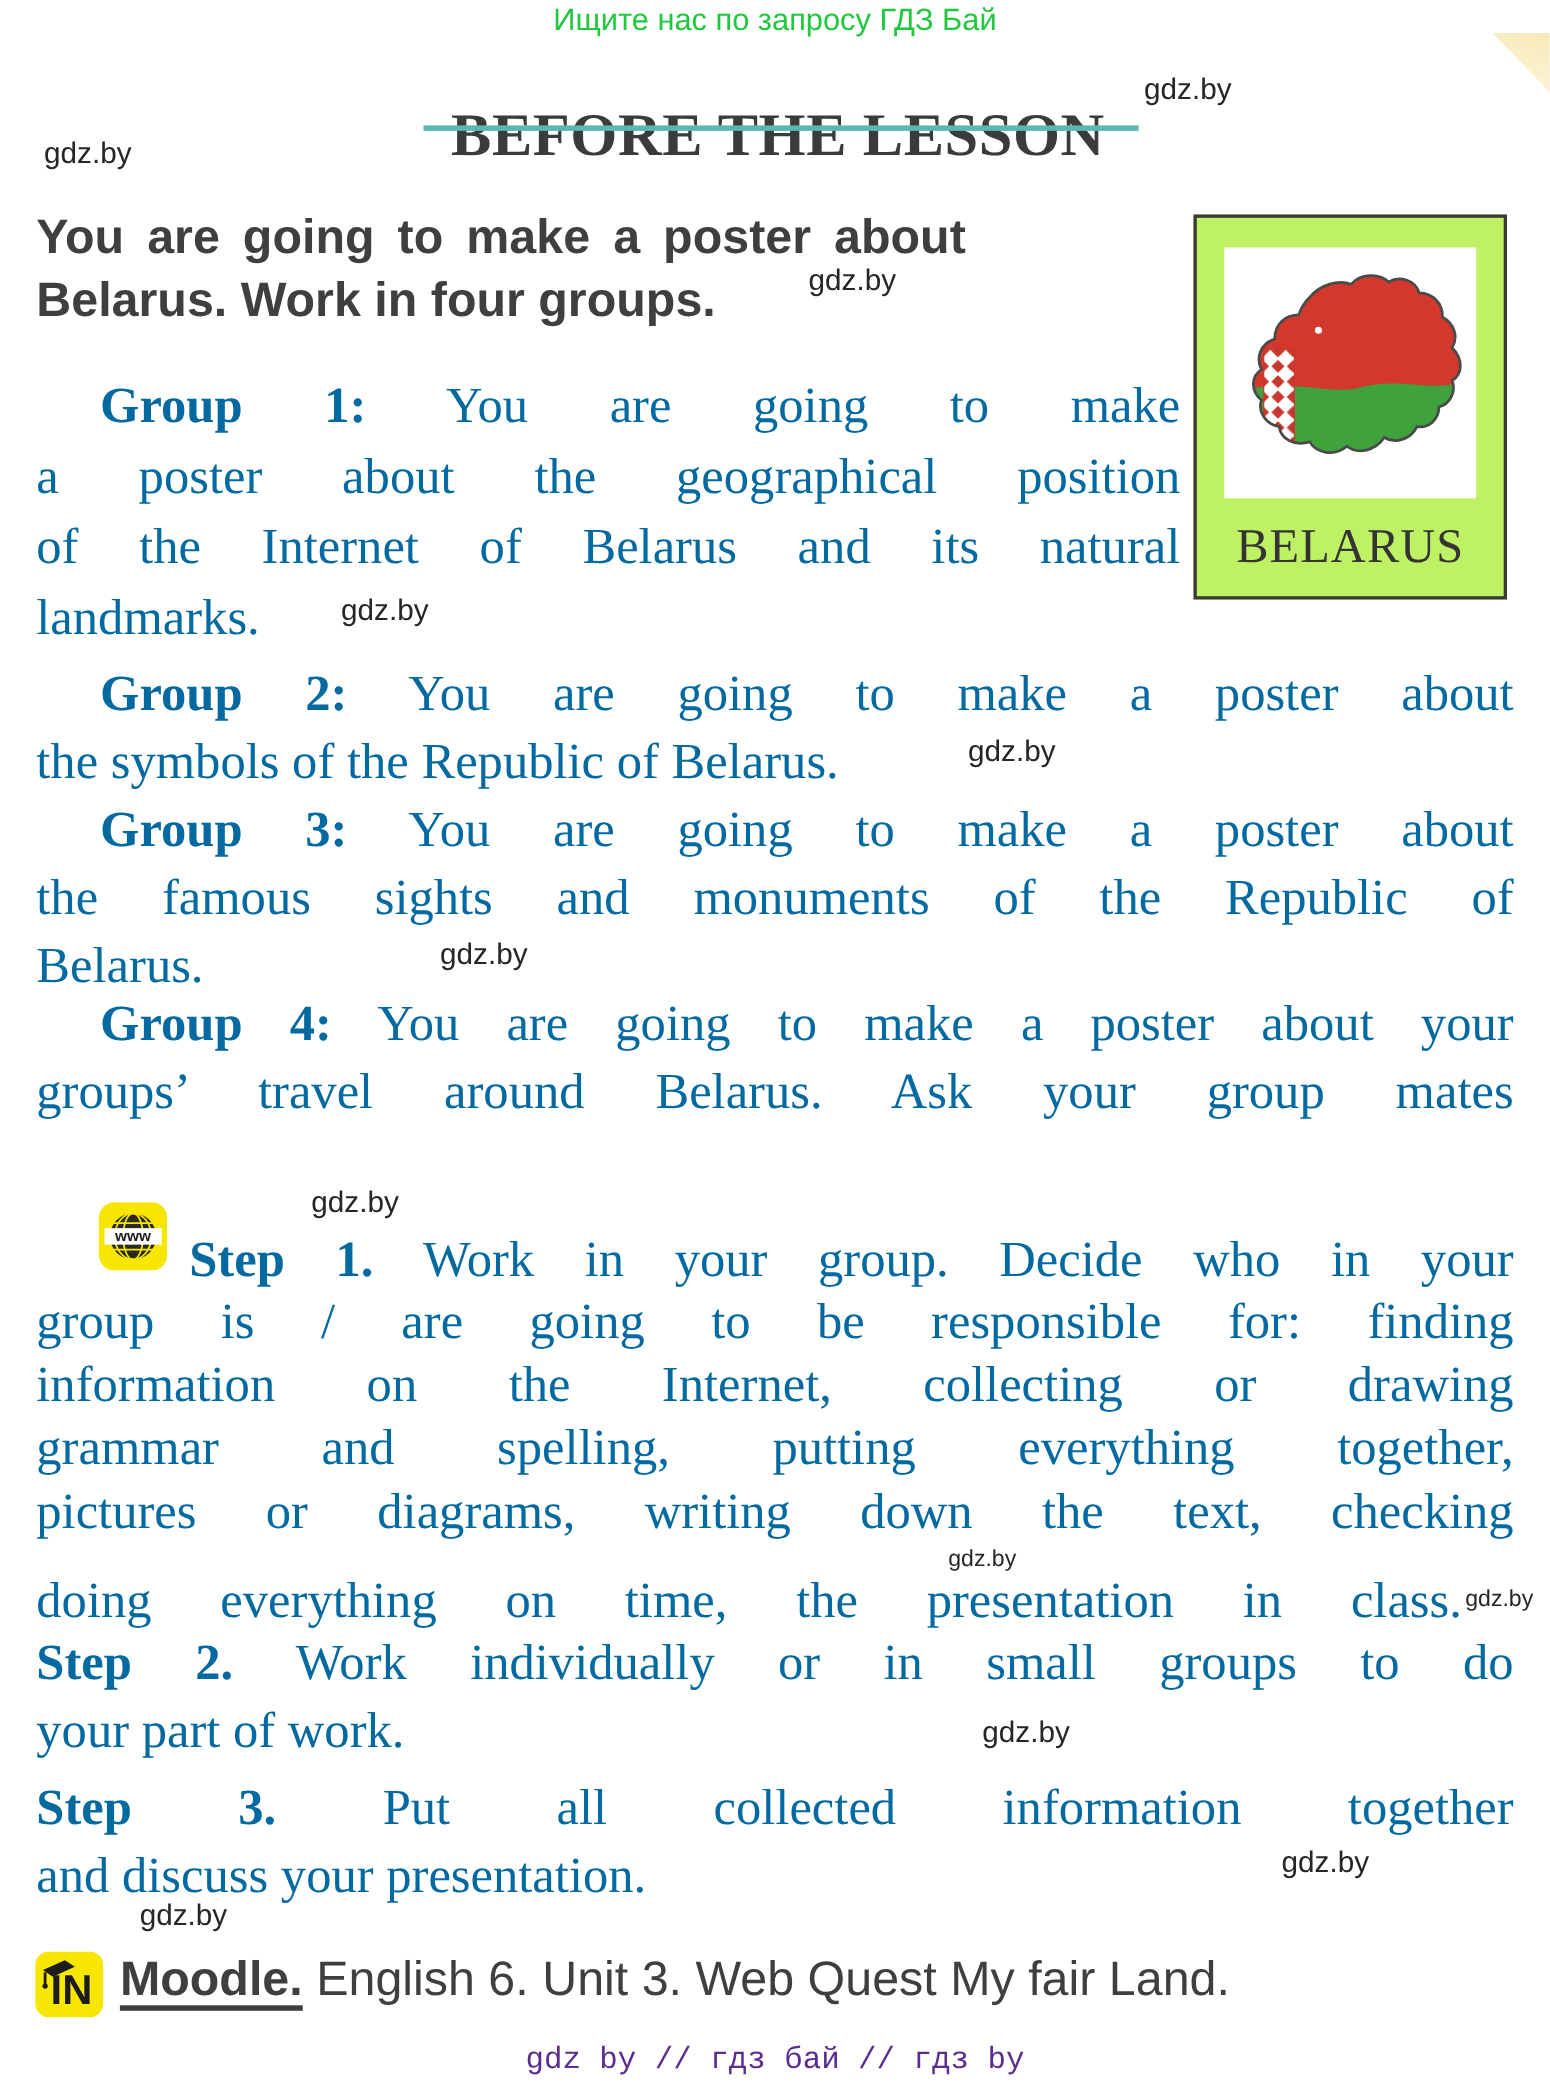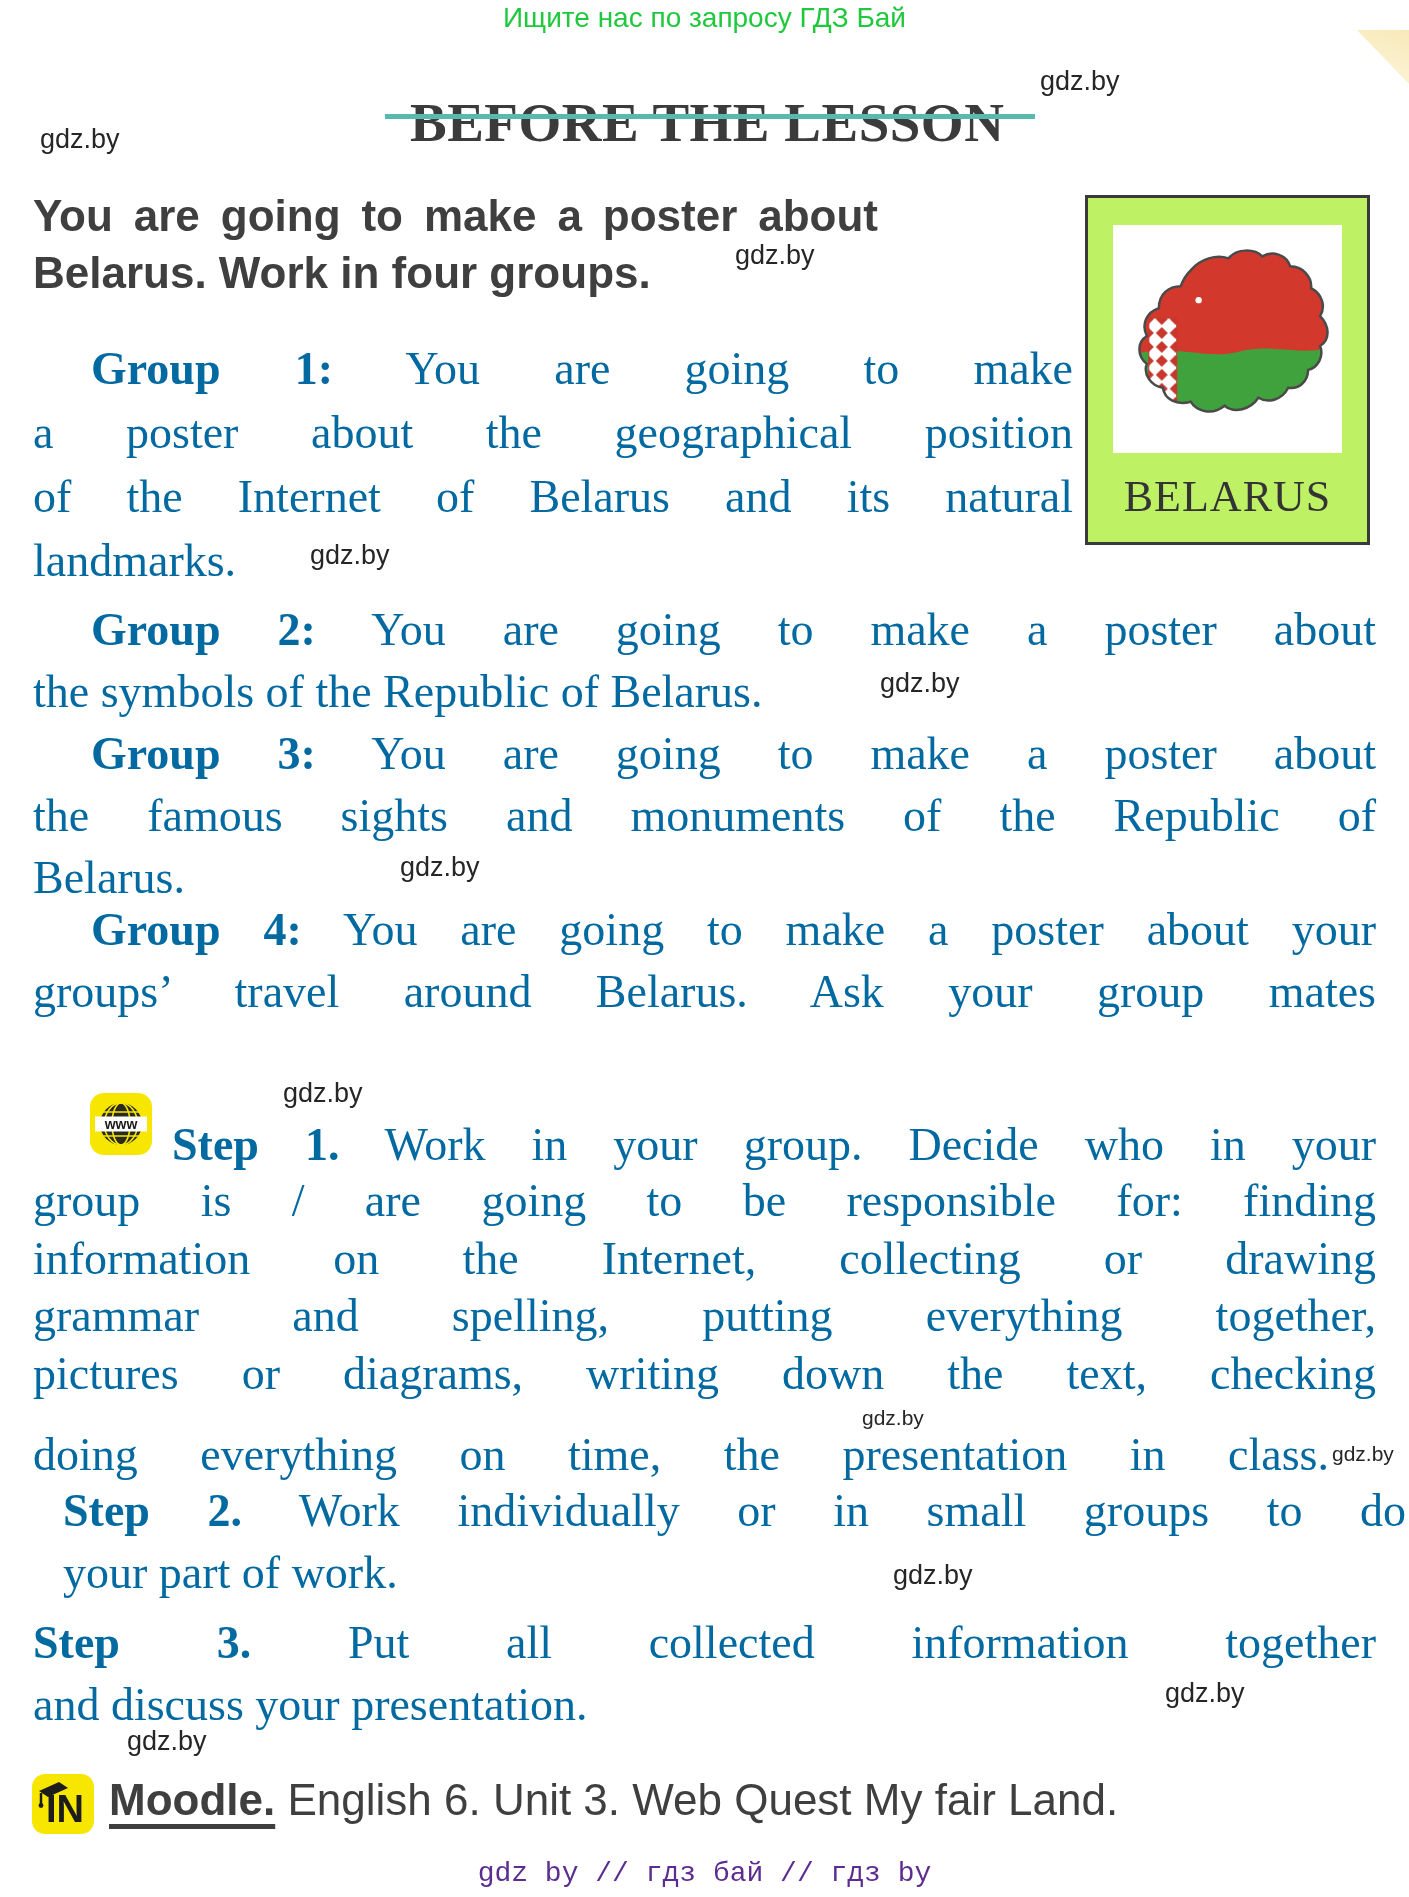--- a/index.html
+++ b/index.html
@@ -58,21 +58,21 @@
   .para .line.last{text-align:left;text-align-last:left;}
   .para .line.indent{text-indent:58px;}
   .b{font-weight:700;}
   .g1{top:337px;width:1040px;line-height:64px;}
   .g2{top:599px;width:1343px;}
   .g3{top:723px;width:1343px;}
   .g4{top:899px;width:1343px;}
   .s1-first{top:1114px;left:172px;width:1204px;}
   .s1-rest{top:1172px;width:1343px;line-height:57.5px;}
   .s1-last{top:1424px;width:1296px;}
-  .s2{top:1480px;width:1343px;margin-left:30px;}
+  .s2{top:1480px;width:1343px;}
   .s3{top:1612px;width:1343px;}
 
   
   .www-icon{position:absolute;left:90px;top:1093px;width:62px;height:62px;}
   .in-icon{position:absolute;left:32px;top:1774px;width:62px;height:60px;}
 
   
   .moodle-line{position:absolute;left:109px;top:1772px;width:1280px;
     font-family:"Liberation Sans",sans-serif;font-size:44px;line-height:56px;color:#3f3f3f;}
   .moodle-label{font-weight:700;text-decoration:underline;

